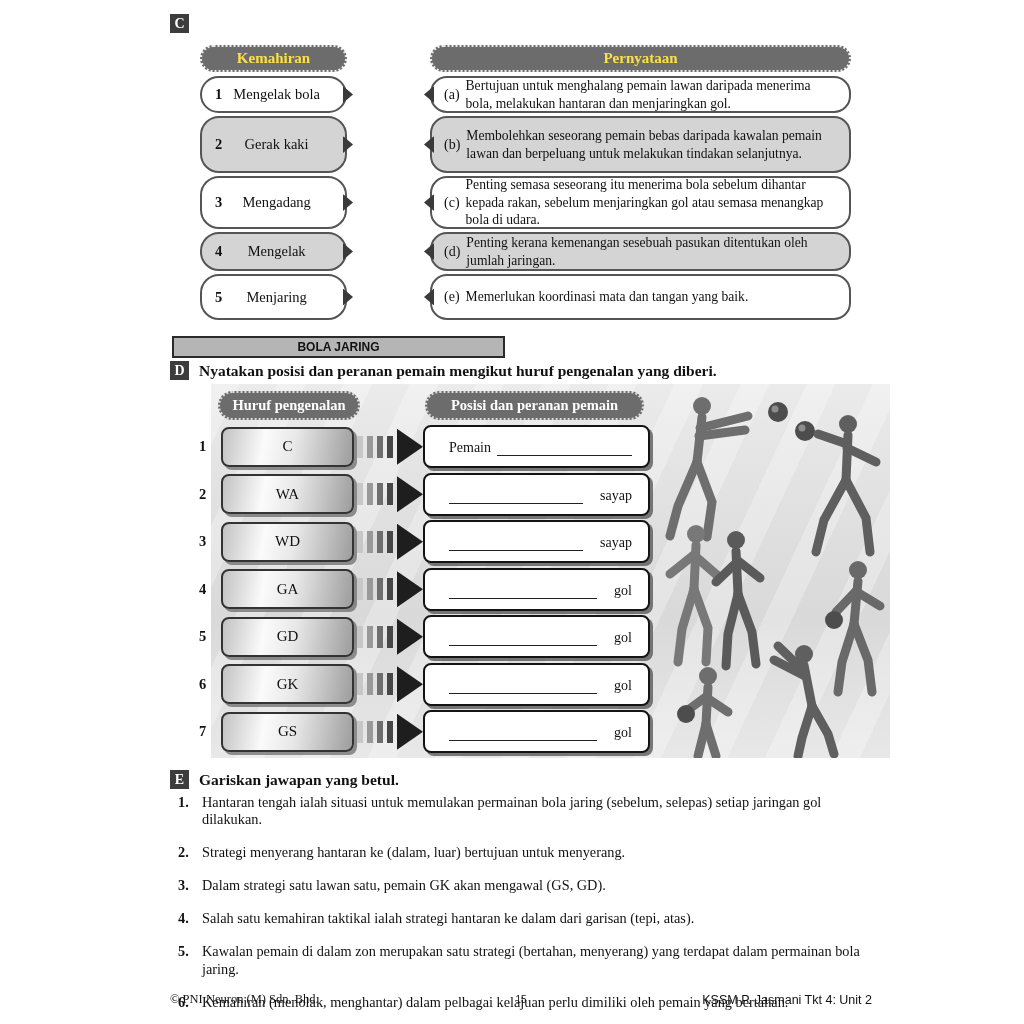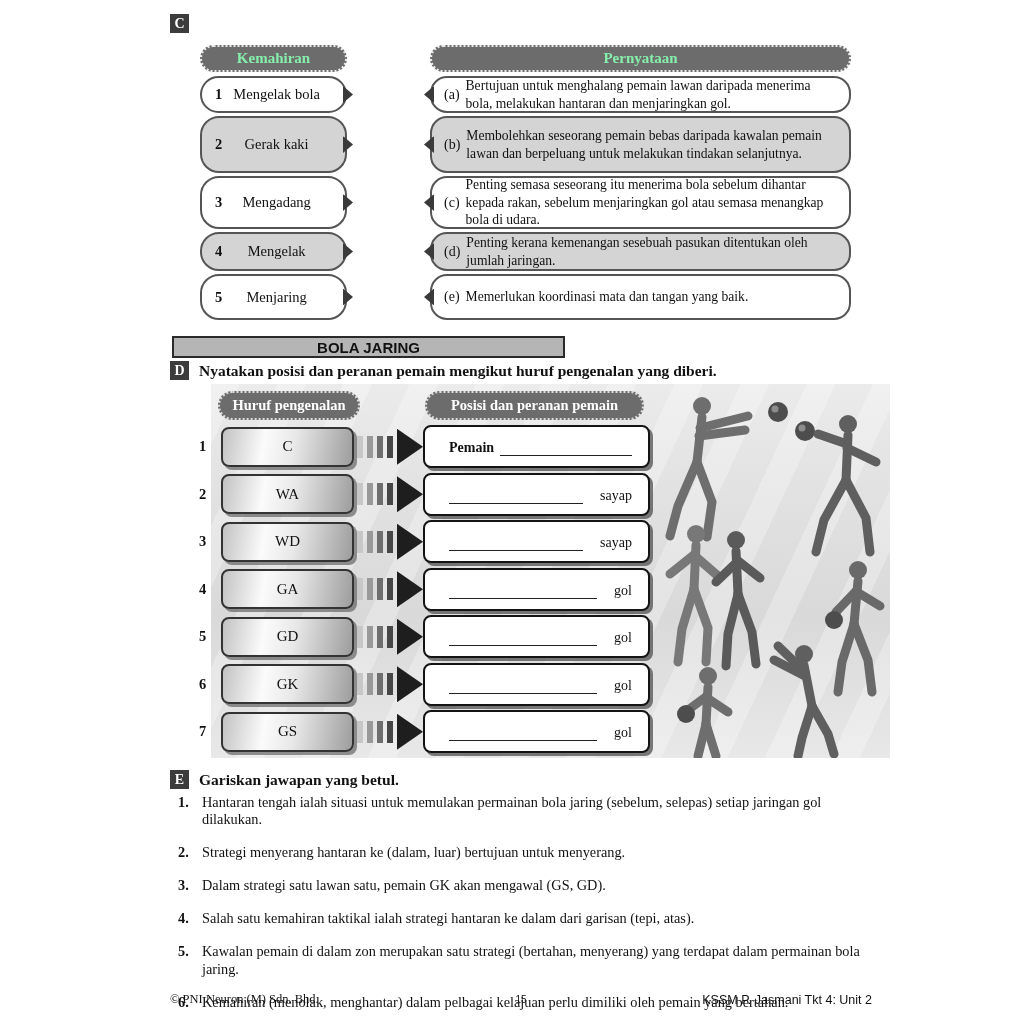--- a/index.html
+++ b/index.html
@@ -7,21 +7,21 @@
   body { background:#fdfdfd; font-family:"Liberation Serif", serif; color:#111; position:relative; }
   .page { position:absolute; inset:0; background:#ffffff; overflow:hidden; }
 
   
   .sec-head { position:absolute; display:flex; align-items:flex-start; gap:10px; }
   .sq { width:19px; height:19px; background:#3c3c3c; color:#fff; font-weight:bold;
         display:flex; align-items:center; justify-content:center; font-size:14px; flex:0 0 auto; }
   .instr { font-weight:bold; font-size:15.5px; padding-top:1px; }
 
   
-  .col-head { background:#6c6c6c; color:#86efac; font-weight:bold; text-align:center;
+  .col-head { background:#6c6c6c; color:#fde047; font-weight:bold; text-align:center;
               border:2px dotted #ececec; border-radius:15px; font-size:15px;
               display:flex; align-items:center; justify-content:center; height:27px; margin-bottom:4px; }
   .kcol { position:absolute; left:200px; top:45px; width:147px; }
   .pcol { position:absolute; left:430px; top:45px; width:421px; }
   .kbox { position:relative; border:2px solid #555; border-radius:19px; background:#fff;
           display:flex; align-items:center; margin-bottom:3px; }
   .kbox.shaded, .pbox.shaded { background:#d4d4d4; }
   .kbox .num { font-weight:bold; font-size:14.5px; margin-left:13px; }
   .kbox .lbl { flex:1; text-align:center; font-size:14.5px; margin-right:14px; }
   .arrow-r { position:absolute; right:-8px; top:50%; transform:translateY(-50%);
@@ -30,24 +30,24 @@
   .arrow-l { position:absolute; left:-8px; top:50%; transform:translateY(-50%);
              width:10px; height:17px; background:#3a3a3a;
              clip-path:polygon(100% 0, 0 50%, 100% 100%); }
   .pbox { position:relative; border:2px solid #555; border-radius:17px; background:#fff;
           display:flex; align-items:center; margin-bottom:3px; }
   .pbox .key { font-size:14px; margin:0 6px 0 12px; flex:0 0 auto; }
   .pbox .txt { flex:1; font-size:13.6px; line-height:1.28; padding:3px 14px 3px 0; }
   .h37{height:37px}.h57{height:57px}.h53{height:53px}.h39{height:39px}.h46{height:46px}
 
   
-  .banner { position:absolute; left:172px; top:336px; width:393px; height:22px;
+  .banner { position:absolute; left:172px; top:336px; width:333px; height:22px;
             background:#b5b5b5; border:2px solid #2a2a2a;
             display:flex; align-items:center; justify-content:center;
-            font-family:"Liberation Sans", sans-serif; font-weight:bold; font-size:15px; color:#111; }
+            font-family:"Liberation Sans", sans-serif; font-weight:bold; font-size:12px; color:#111; }
 
   
   .d-area { position:absolute; left:197px; top:384px; width:693px; height:374px; }
   .d-bg { position:absolute; left:14px; top:0; right:0; bottom:0;
           background:
             repeating-linear-gradient(115deg, rgba(255,255,255,.28) 0 26px, rgba(0,0,0,0) 26px 60px),
             linear-gradient(180deg,#ebebeb 0%, #e2e2e2 28%, #d9d9d9 62%, #e8e8e8 100%); }
   .d-heads { position:absolute; top:7px; left:0; width:100%; }
   .d-head { position:absolute; background:#6c6c6c; color:#ffffff; font-weight:bold;
             border:2px dotted #dcdcdc; border-radius:15px; height:29px; font-size:14.5px;
@@ -66,21 +66,21 @@
   .stripes i:nth-child(1){background:#c7c7c7}
   .stripes i:nth-child(2){background:#999999}
   .stripes i:nth-child(3){background:#6e6e6e}
   .stripes i:nth-child(4){background:#464646}
   .stripes .tri { width:26px; height:36px; background:#1e1e1e; margin:0;
                   clip-path:polygon(0 0, 100% 50%, 0 100%); }
   .ans-box { width:227px; height:43px; border:2px solid #141414; border-radius:8px; background:#fff;
              box-shadow:3px 3px 0 rgba(70,70,70,.7);
              display:flex; align-items:flex-end; padding:0 16px 10px 24px; font-size:14px; }
   .ans-box .pre:empty, .ans-box .suf:empty { display:none; }
-  .ans-box .pre { margin-right:6px;font-weight:bold; }
+  .ans-box .pre { margin-right:6px; }
   .ans-box .suf { margin-left:17px; }
   .ans-line { flex:1; border-bottom:1.3px solid #222; height:12px; }
 
   .players { position:absolute; right:0; top:0; width:238px; height:374px; }
 
   
   .e-items { position:absolute; left:178px; top:794px; width:700px; }
   .e-item { display:flex; margin-bottom:15.5px; font-size:14.3px; line-height:1.22; }
   .e-item .n { font-weight:bold; width:24px; flex:0 0 auto; }
   .e-item .t { flex:1; }

